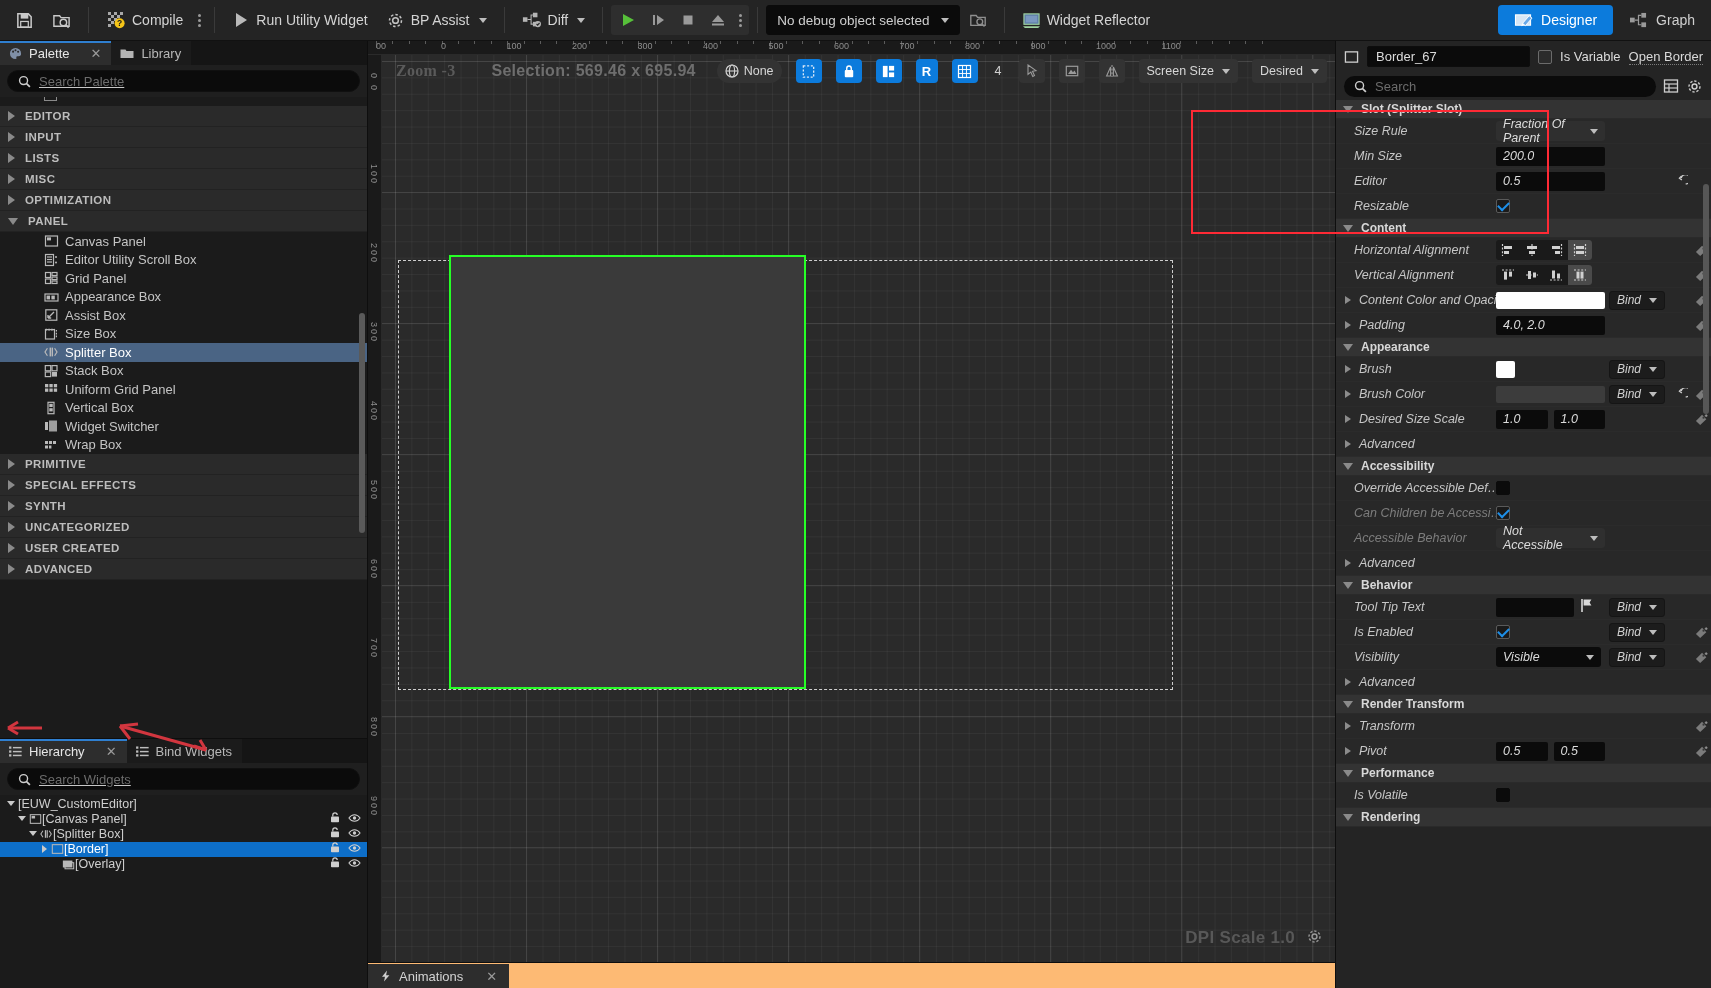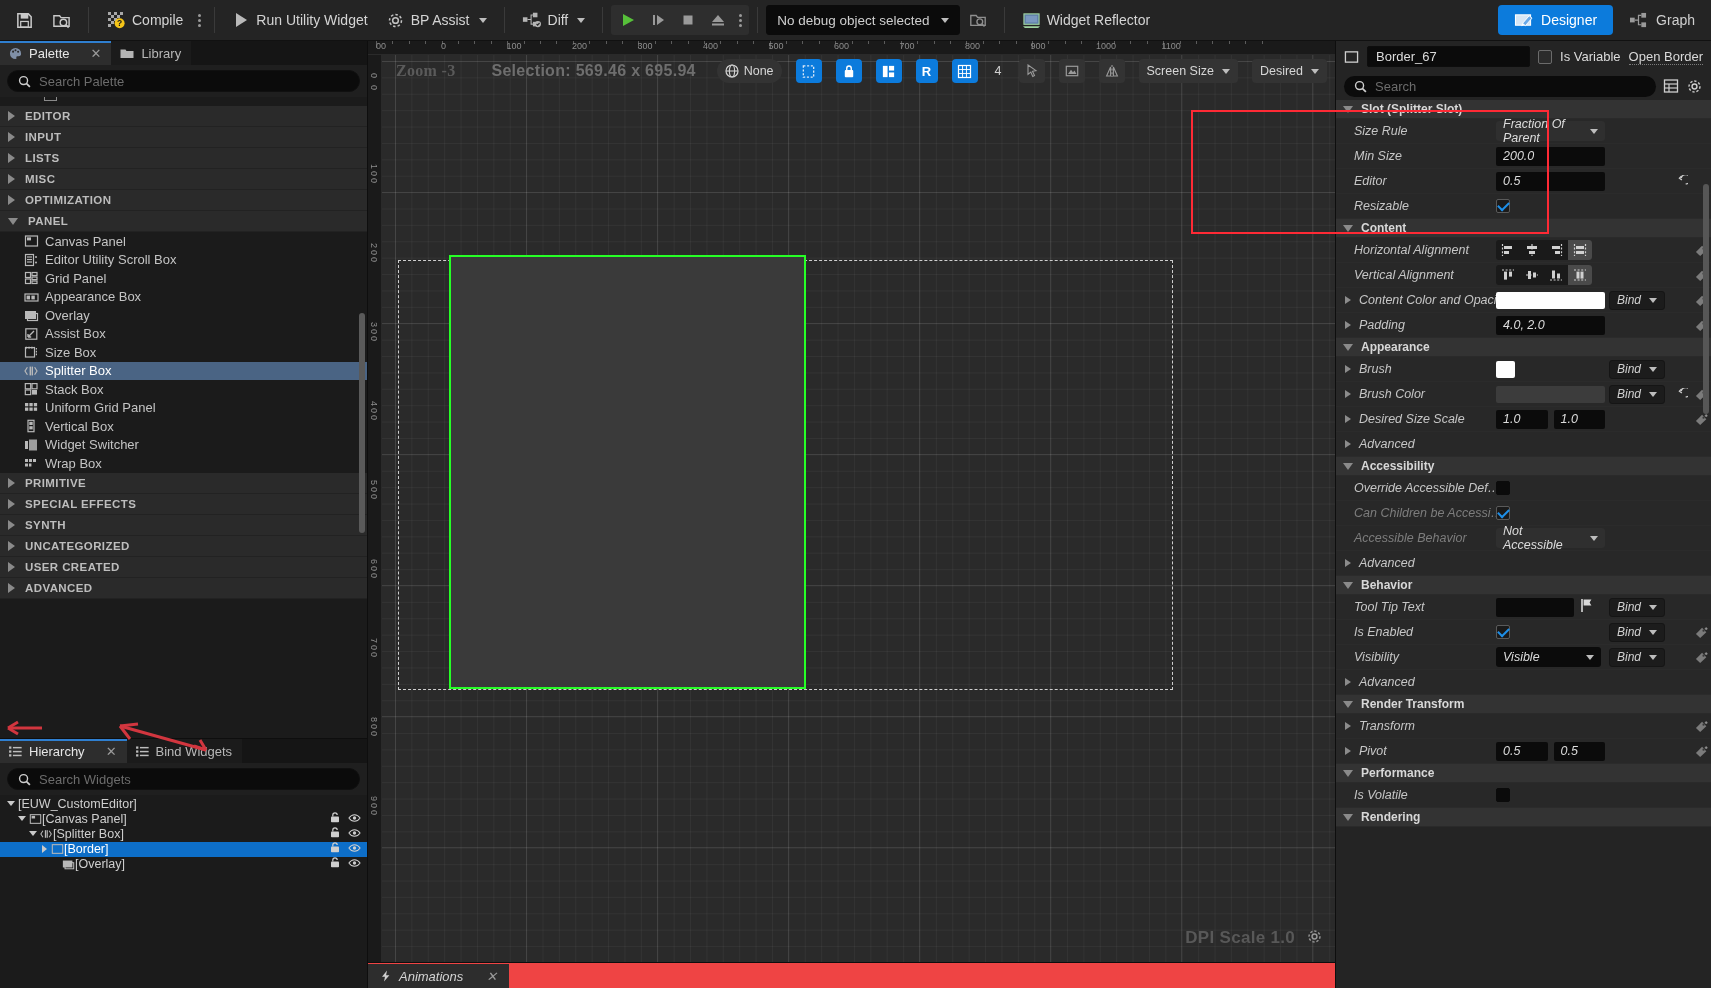--- a/index.html
+++ b/index.html
@@ -59,39 +59,39 @@
     font-size: 13px; color: #b8b8b8; background: #262626; position: relative;
   }
   .tab.active { background: #2d2d2d; color: #e6e6e6; }
   .tab.active::before { content: ""; position: absolute; left: 0; right: 0; top: 0; height: 2px; background: #2f7fd0; }
   .tab .tclose { margin-left: 14px; color: #9a9a9a; font-size: 13px; }
   .tab.inactive { background: #1b1b1b; }
 
   .searchbar { padding: 5px 7px 5px 7px; background: #1f1f1f; }
   .searchbox {
     display: flex; align-items: center; gap: 8px; background: #0b0b0b; border-radius: 12px;
-    height: 22px; padding: 0 10px; border: 1px solid #101010;
+    height: 22px; padding: 0 10px; border: 1px solid #101010; text-decoration: underline;
   }
   .searchbox input {
     background: transparent; border: 0; outline: none; color: #d0d0d0; font-size: 13px;
     font-family: "Liberation Sans", sans-serif; width: 100%;
   }
   .searchbox input::placeholder { color: #6c6c6c; }
 
   .palette-scroll { flex: 1; overflow: hidden; position: relative; background: #1b1b1b; }
   .cat-row {
     display: flex; align-items: center; height: 21px; background: #2a2a2a;
     border-bottom: 1px solid #222; padding-left: 8px; font-size: 11.5px; font-weight: bold;
     letter-spacing: 0.4px; color: #bdbdbd;
   }
   .tri { width: 0; height: 0; margin-right: 10px; }
   .tri.closed { border-top: 5px solid transparent; border-bottom: 5px solid transparent; border-left: 7px solid #8a8a8a; }
   .tri.open { border-left: 5px solid transparent; border-right: 5px solid transparent; border-top: 7px solid #8a8a8a; }
   .item-row {
-    display: flex; align-items: center; height: 18.5px; padding-left: 24px; gap: 6px;
+    display: flex; align-items: center; height: 18.5px; padding-left: 44px; gap: 6px;
     font-size: 13px; color: #c4c4c4; background: #1b1b1b;
   }
   .item-row.selected { background: #4a6484; color: #ffffff; }
   .ico { width: 15px; height: 13px; display: inline-flex; align-items: center; justify-content: center; flex: 0 0 15px; }
   .pal-scrollbar { position: absolute; right: 2px; top: 216px; width: 6px; height: 220px;
     background: #5a5a5a; border-radius: 3px; }
 
   
   .hierarchy { flex: 0 0 250px; display: flex; flex-direction: column; background: #1f1f1f;
     border-top: 1px solid #0e0e0e; }
@@ -147,22 +147,22 @@
   .tabbtn-row { position: absolute; display: flex; }
   .tabbtn {
     display: flex; align-items: center; gap: 5px; height: 19px; padding: 0 10px;
     font-size: 11.5px; color: #e2e2e2; background: #4e4e4e;
   }
   .tabbtn.sel { background: #5f5f5f; }
   .dpi { position: absolute; right: 40px; bottom: 14px; font-size: 17px; font-weight: bold;
     color: #585858; letter-spacing: 0.3px; }
   .dpi-gear { position: absolute; right: 12px; bottom: 14px; }
 
-  .bottombar { height: 26px; background: #ef4444; border-top: 1px solid #0e0e0e;
-    display: flex; align-items: flex-end; font-style: italic; }
+  .bottombar { height: 26px; background: #fdba74; border-top: 1px solid #0e0e0e;
+    display: flex; align-items: flex-end; }
   .anim-tab { display: flex; align-items: center; gap: 7px; height: 24px; padding: 0 12px;
     background: #2d2d2d; font-size: 13px; color: #d3d3d3; }
 
   
   .details { width: 376px; flex: 0 0 376px; background: #242424; display: flex; flex-direction: column;
     border-left: 1px solid #0e0e0e; position: relative; min-height: 0; }
   .det-head { height: 31px; display: flex; align-items: center; gap: 8px; padding: 0 8px; background: #242424; }
   .namebox { flex: 1; background: #0b0b0b; border: 1px solid #0d0d0d; border-radius: 2px;
     height: 21px; display: flex; align-items: center; padding: 0 8px; color: #dcdcdc; font-size: 13px; }
   .chk { width: 14px; height: 14px; border: 1px solid #6b6b6b; background: #2b2b2b; border-radius: 2px;
@@ -494,29 +494,20 @@
             </div>
             <div class="item-row">
               <span class="ico">
                 <svg width="15" height="14" viewBox="0 0 15 14">
                   <rect x="1" y="4" width="13" height="7" stroke="#b9b9b9" fill="none" stroke-width="1.2"></rect>
                   <rect x="2.6" y="5.6" width="3.4" height="3.8" fill="#b9b9b9"></rect>
                   <rect x="7.4" y="5.6" width="3.4" height="3.8" fill="#b9b9b9"></rect>
                 </svg>
               </span>
               <span>Appearance Box</span>
-            </div>
-            <div class="item-row">
-              <span class="ico">
-                <svg width="15" height="14" viewBox="0 0 15 14">
-                  <rect x="1" y="3" width="11" height="8" fill="#b9b9b9"></rect>
-                  <rect x="3.5" y="5.5" width="10" height="7" stroke="#b9b9b9" fill="none" stroke-width="1.2"></rect>
-                </svg>
-              </span>
-              <span>Overlay</span>
             </div>
             <div class="item-row">
               <span class="ico">
                 <svg width="15" height="14" viewBox="0 0 15 14">
                   <rect x="1.8" y="1.8" width="11" height="10.4" stroke="#b9b9b9" fill="none" stroke-width="1.2"></rect>
                   <path d="M4 10l6-6M4 10h3.2M4 10V7" stroke="#b9b9b9" fill="none" stroke-width="1.4"></path>
                 </svg>
               </span>
               <span>Assist Box</span>
             </div>

